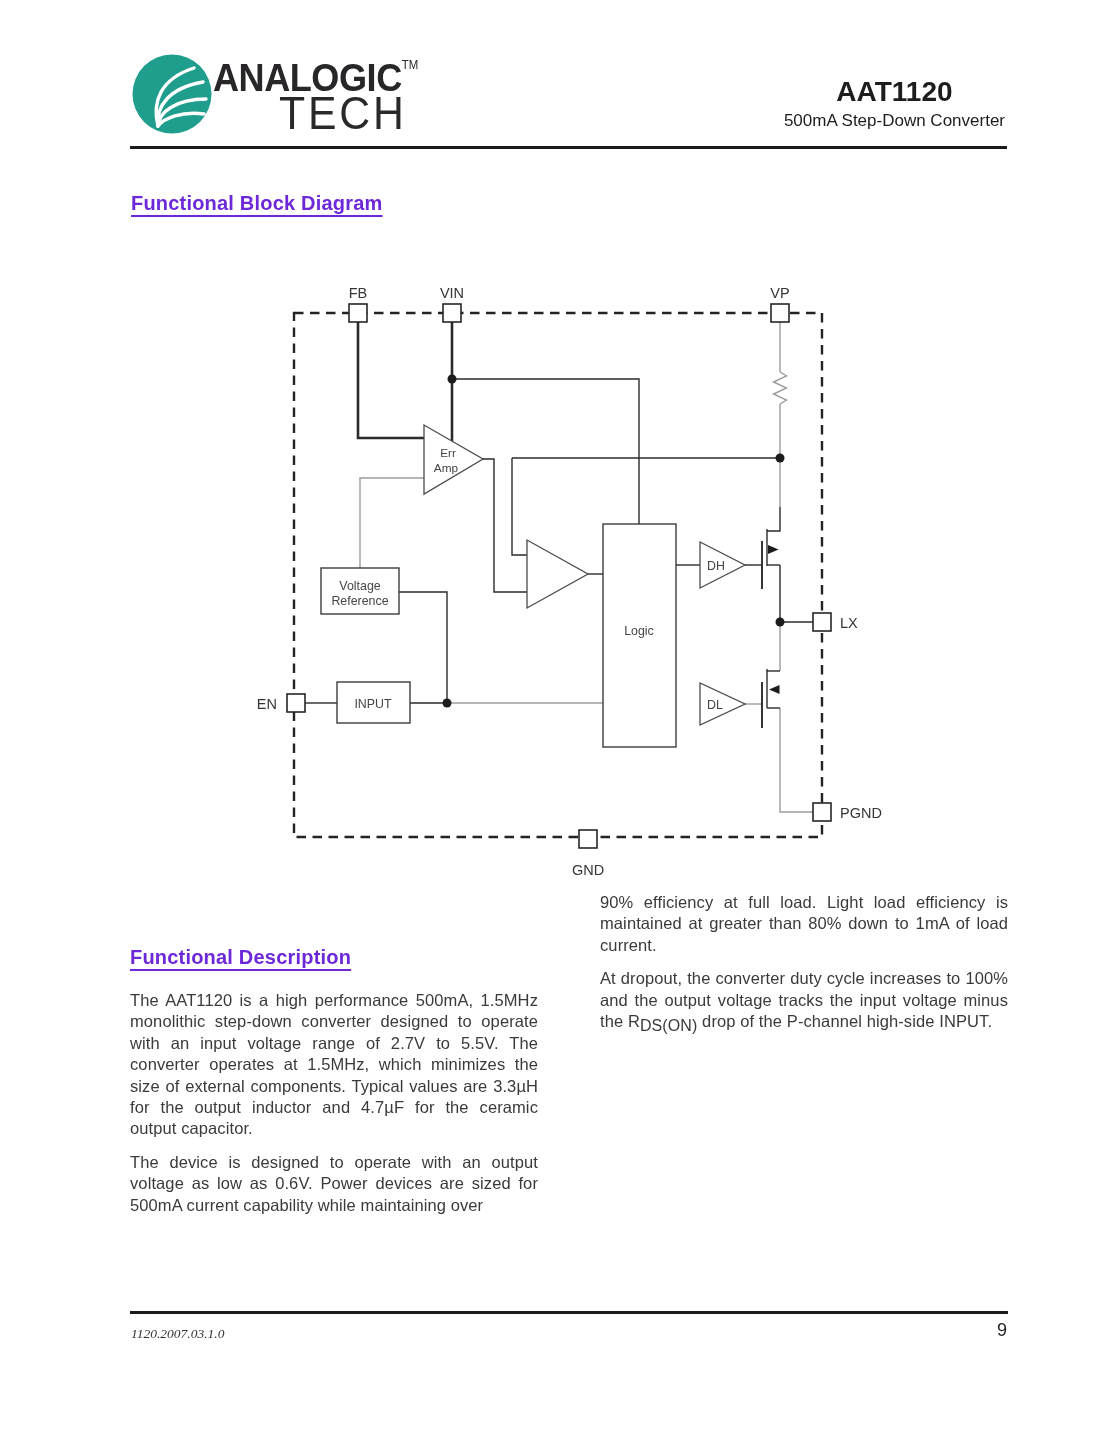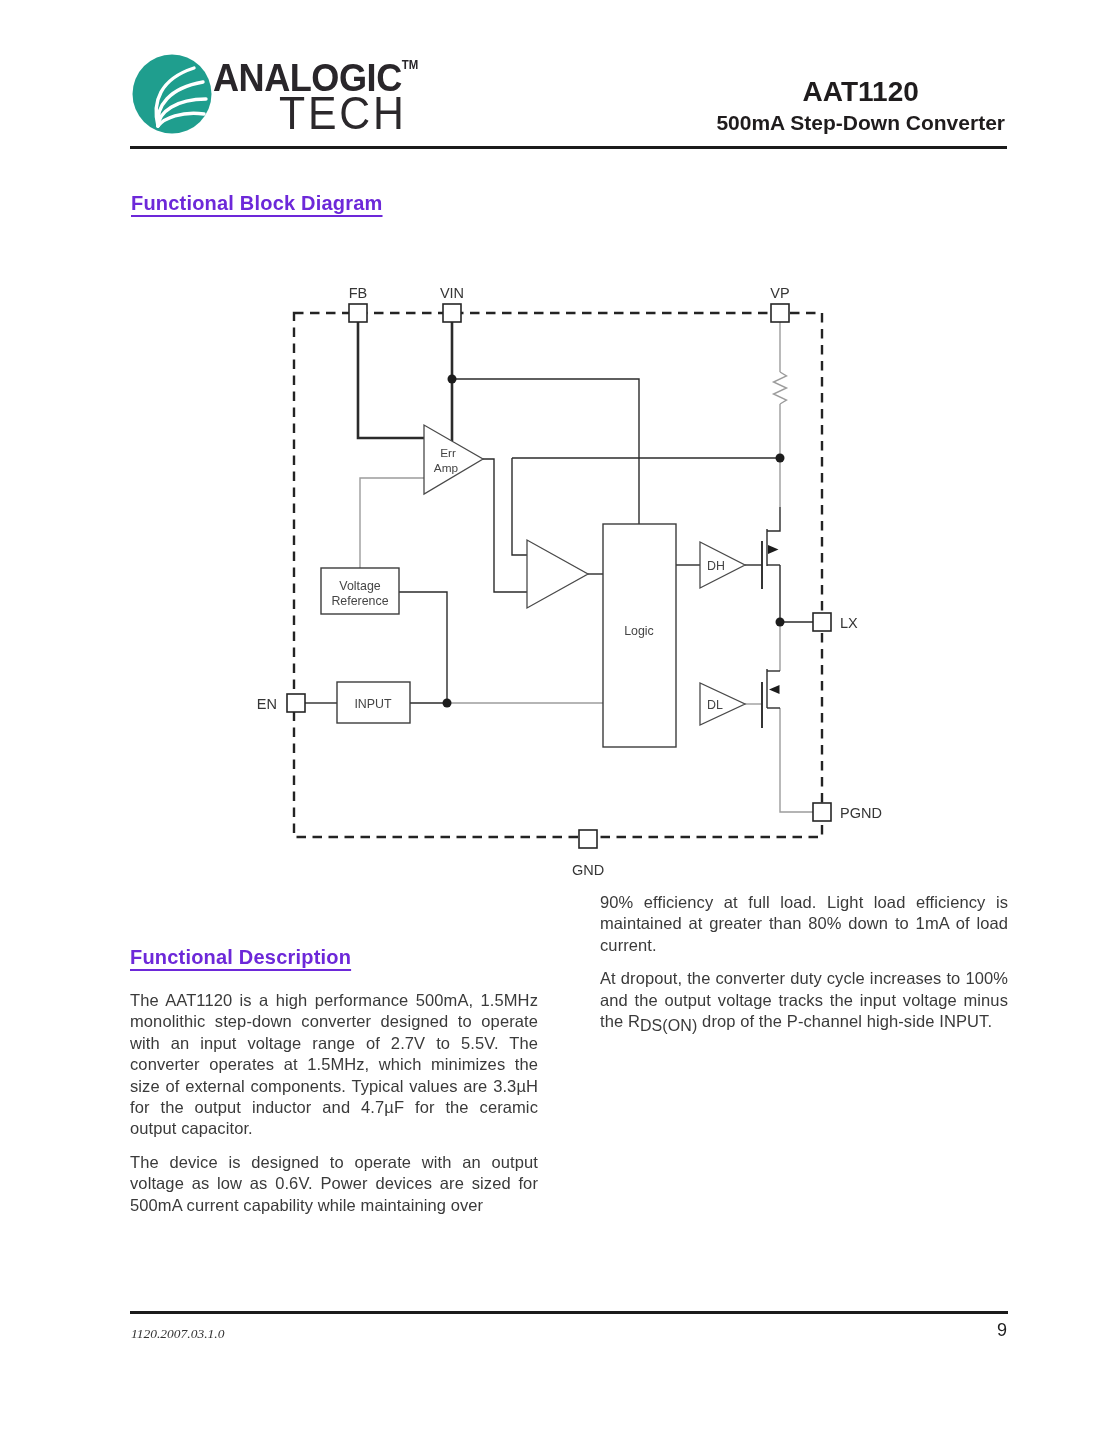--- a/index.html
+++ b/index.html
@@ -8,28 +8,28 @@
     background:#ffffff; overflow:hidden;
     font-family:"Liberation Sans", sans-serif; color:#2a2627;
   }
   
   .logo-circle-svg { position:absolute; left:131px; top:52px; }
   .logo-word1 {
     position:absolute; left:213px; top:57px; font-size:38px; font-weight:bold;
     letter-spacing:-0.5px; color:#29262a; transform:scaleX(.95); transform-origin:left top;
     white-space:nowrap;
   }
-  .logo-tm { font-size:12px; font-weight:bold; vertical-align:22px; letter-spacing:0; }
+  .logo-tm { font-size:12px; font-weight:normal; vertical-align:22px; letter-spacing:0; }
   .logo-word2 {
     position:absolute; left:279px; top:86px; font-size:46px; font-weight:normal;
     letter-spacing:3px; color:#2b282b; transform:scaleX(.93); transform-origin:left top;
   }
   .head-right { position:absolute; right:100px; top:76px; text-align:center; }
   .part-number { font-size:28px; font-weight:bold; color:#1f1c1d; letter-spacing:0; }
-  .subtitle    { font-size:21px; font-weight:bold; color:#1f1c1d; margin-top:3px; }
+  .subtitle    { font-size:17px; font-weight:normal; color:#1f1c1d; margin-top:3px; }
   .rule { position:absolute; background:#1b1b1b; }
   .rule.head { left:130px; top:146px; width:877px; height:3px; }
   .rule.foot { left:130px; top:1311px; width:878px; height:2.5px; }
 
   
   .sec-title {
     font-size:20px; font-weight:bold; color:#6d28d9; letter-spacing:.2px;
     text-decoration:underline; text-decoration-thickness:1.6px; text-underline-offset:5px;
   }
   .bd-title { position:absolute; left:131px; top:192px; }

